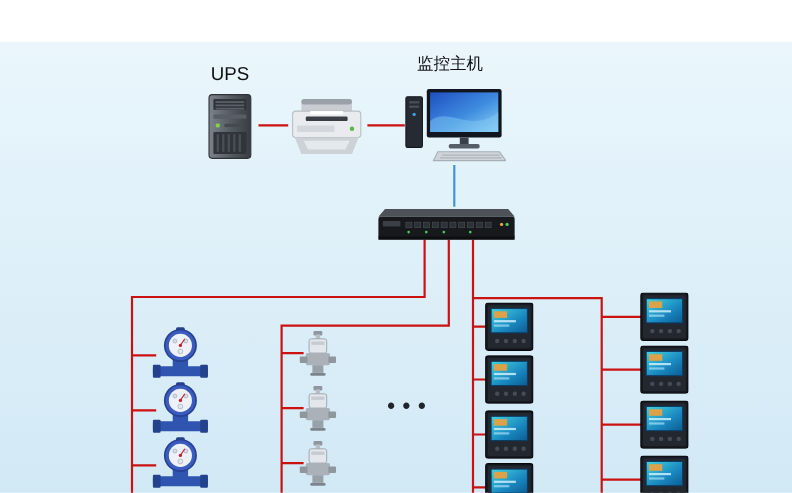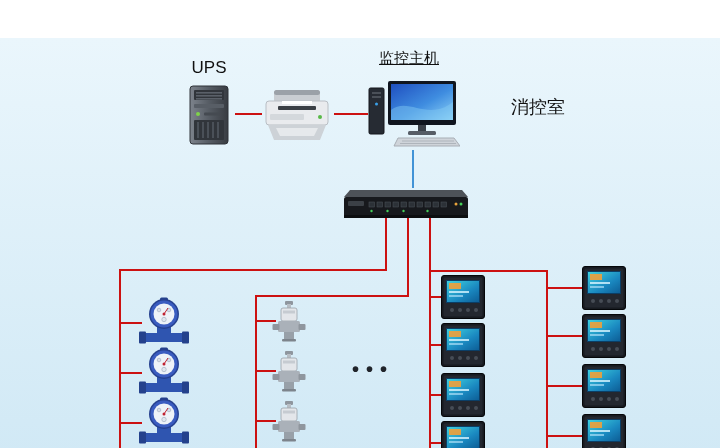--- a/index.html
+++ b/index.html
@@ -10,21 +10,21 @@
     font-family:"Liberation Sans","DejaVu Sans",sans-serif;
     margin-top:38px;
   }
   .lines { position:absolute; left:0; top:0; width:720px; height:448px; }
   .line-red  { stroke:var(--line-red,#cc1111);  stroke-width:2; fill:none; }
   .line-blue { stroke:var(--line-blue,#4293d6); stroke-width:2; fill:none; }
   .label {
     position:absolute; color:var(--label-text,#101010);
     text-align:center; white-space:nowrap; font-size:17px;
   }
-  .label.small { font-size:15px;text-decoration:underline; }
+  .label.small { font-size:15px; }
   .label.big { font-size:18px; }
   .ellipsis {
     position:absolute; color:#20242a; font-size:20px; font-weight:700;
     letter-spacing:7px; text-align:center;
   }
   .device { position:absolute; }
   .device svg { display:block; width:100%; height:100%; }
   .defs-holder { position:absolute; width:0; height:0; overflow:hidden; }
 </style>
 </head>
@@ -118,21 +118,20 @@
     <line class="line-red" x1="430" y1="405" x2="444" y2="405"></line>
 
     <line class="line-red" x1="547" y1="250" x2="585" y2="250"></line>
     <line class="line-red" x1="547" y1="298" x2="585" y2="298"></line>
     <line class="line-red" x1="547" y1="348" x2="585" y2="348"></line>
     <line class="line-red" x1="547" y1="398" x2="585" y2="398"></line>
   </svg>
 
   <div class="label" style="left:181px;top:20px;width:56px;">UPS</div>
   <div class="label small" style="left:374px;top:11px;width:70px;">监控主机</div>
-  <div class="label big" style="left:506px;top:57px;width:64px;">消控室</div>
   <div class="ellipsis" style="left:343px;top:320px;width:60px;">•••</div>
 
   <div class="device" style="left:185px;top:46px;width:48px;height:62px;">
     <svg viewBox="0 0 48 62">
       <rect x="5" y="2" width="38" height="58" rx="3" fill="url(#ups-g)" stroke="#2f3338"></rect>
       <rect x="9" y="6" width="30" height="10" rx="1" fill="#31353b"></rect>
       <rect x="11" y="8" width="26" height="1.6" fill="#5a6069"></rect>
       <rect x="11" y="11" width="26" height="1.6" fill="#5a6069"></rect>
       <rect x="11" y="14" width="26" height="1.6" fill="#5a6069"></rect>
       <rect x="9" y="20" width="30" height="4" rx="1" fill="#585e66"></rect>

